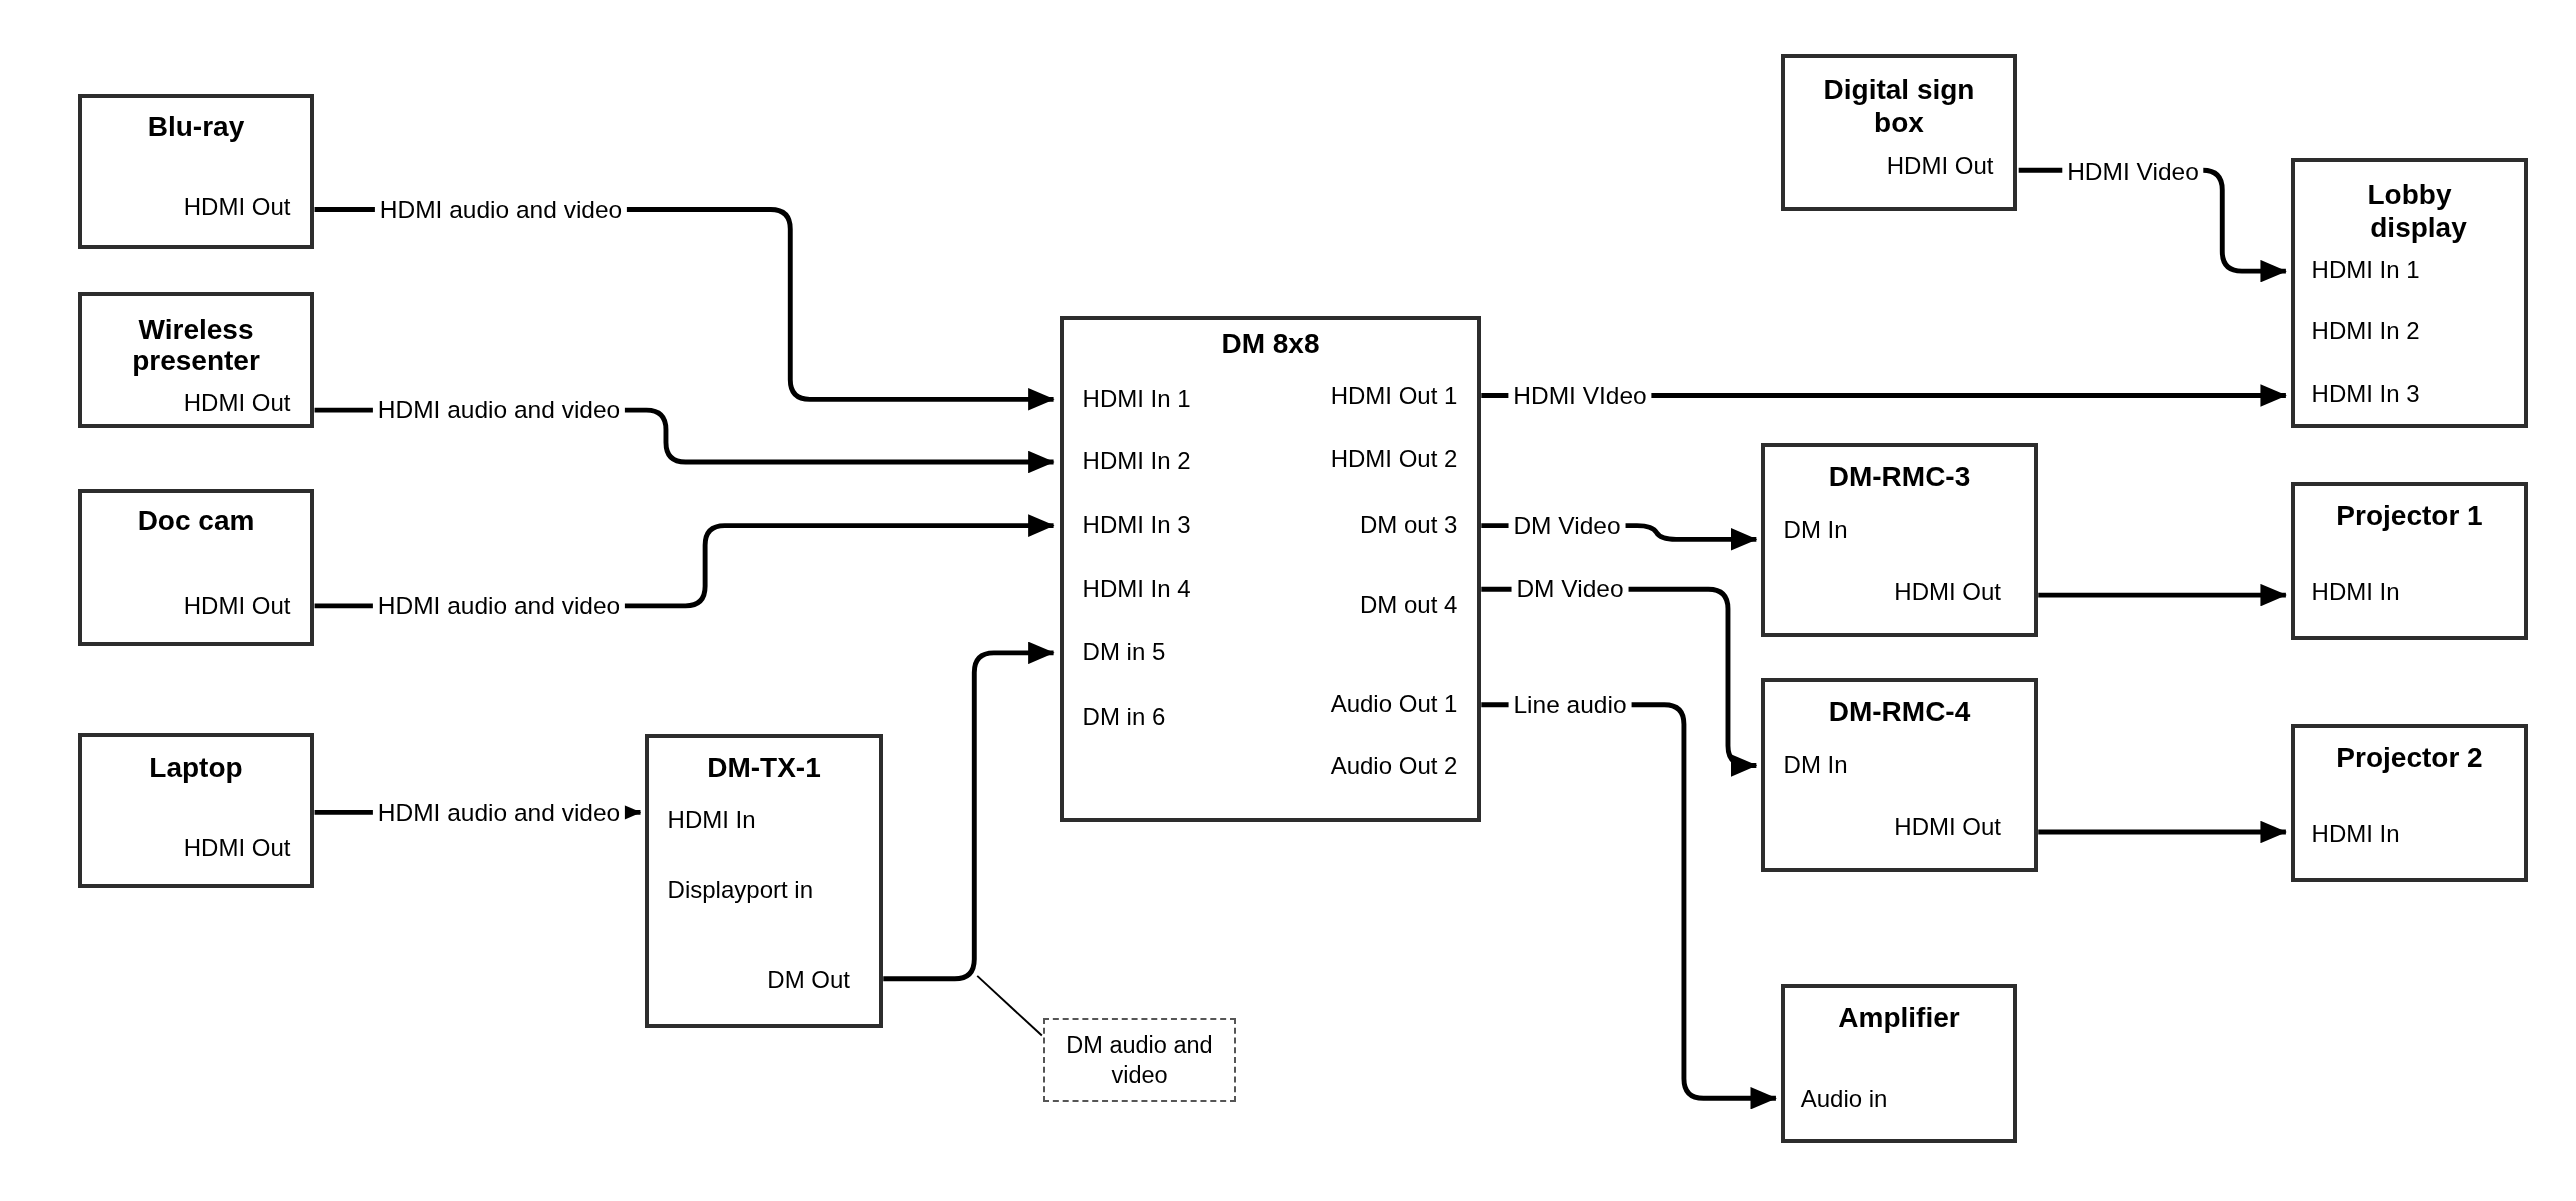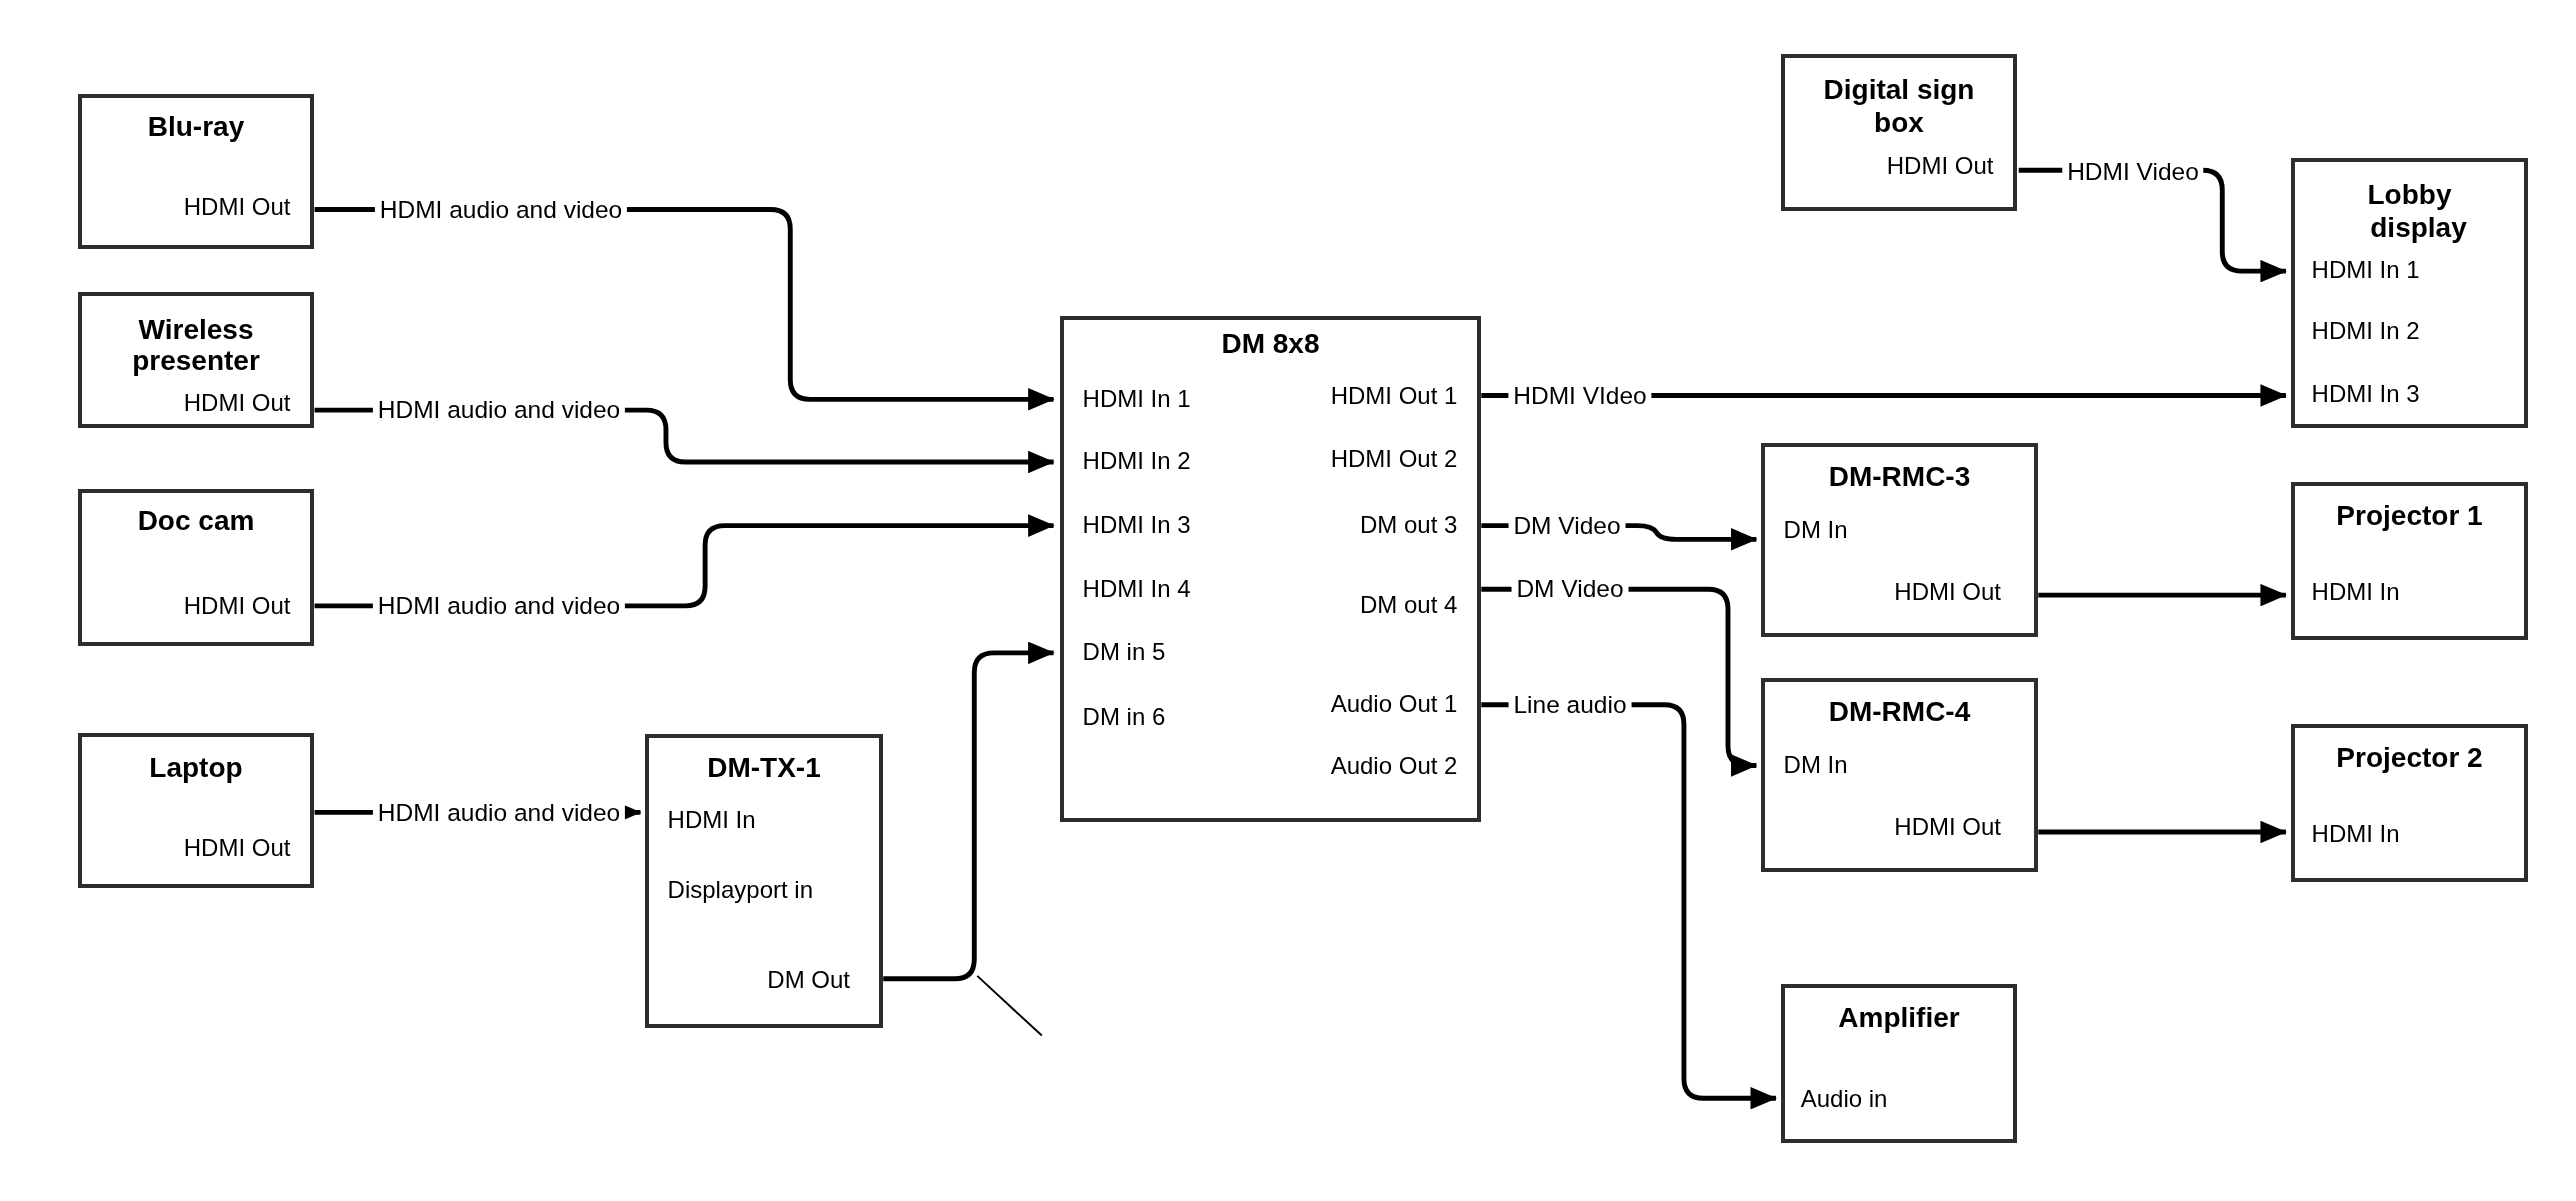--- a/index.html
+++ b/index.html
@@ -167,15 +167,19 @@
   <div class="elabel" style="left:501px;top:210px;">HDMI audio and video</div>
   <div class="elabel" style="left:499px;top:410px;">HDMI audio and video</div>
   <div class="elabel" style="left:499px;top:606px;">HDMI audio and video</div>
   <div class="elabel" style="left:499px;top:813px;">HDMI audio and video</div>
   <div class="elabel" style="left:1580px;top:396px;">HDMI VIdeo</div>
   <div class="elabel" style="left:1567px;top:526px;">DM Video</div>
   <div class="elabel" style="left:1570px;top:589px;">DM Video</div>
   <div class="elabel" style="left:1570px;top:705px;">Line audio</div>
   <div class="elabel" style="left:2133px;top:172px;">HDMI Video</div>
 
+  <div class="note" style="left:1043px;top:1018px;width:193px;height:84px;">
+    <span>DM audio and</span>
+    <span>video</span>
+  </div>
 
 </div>
 
 
 </body></html>

